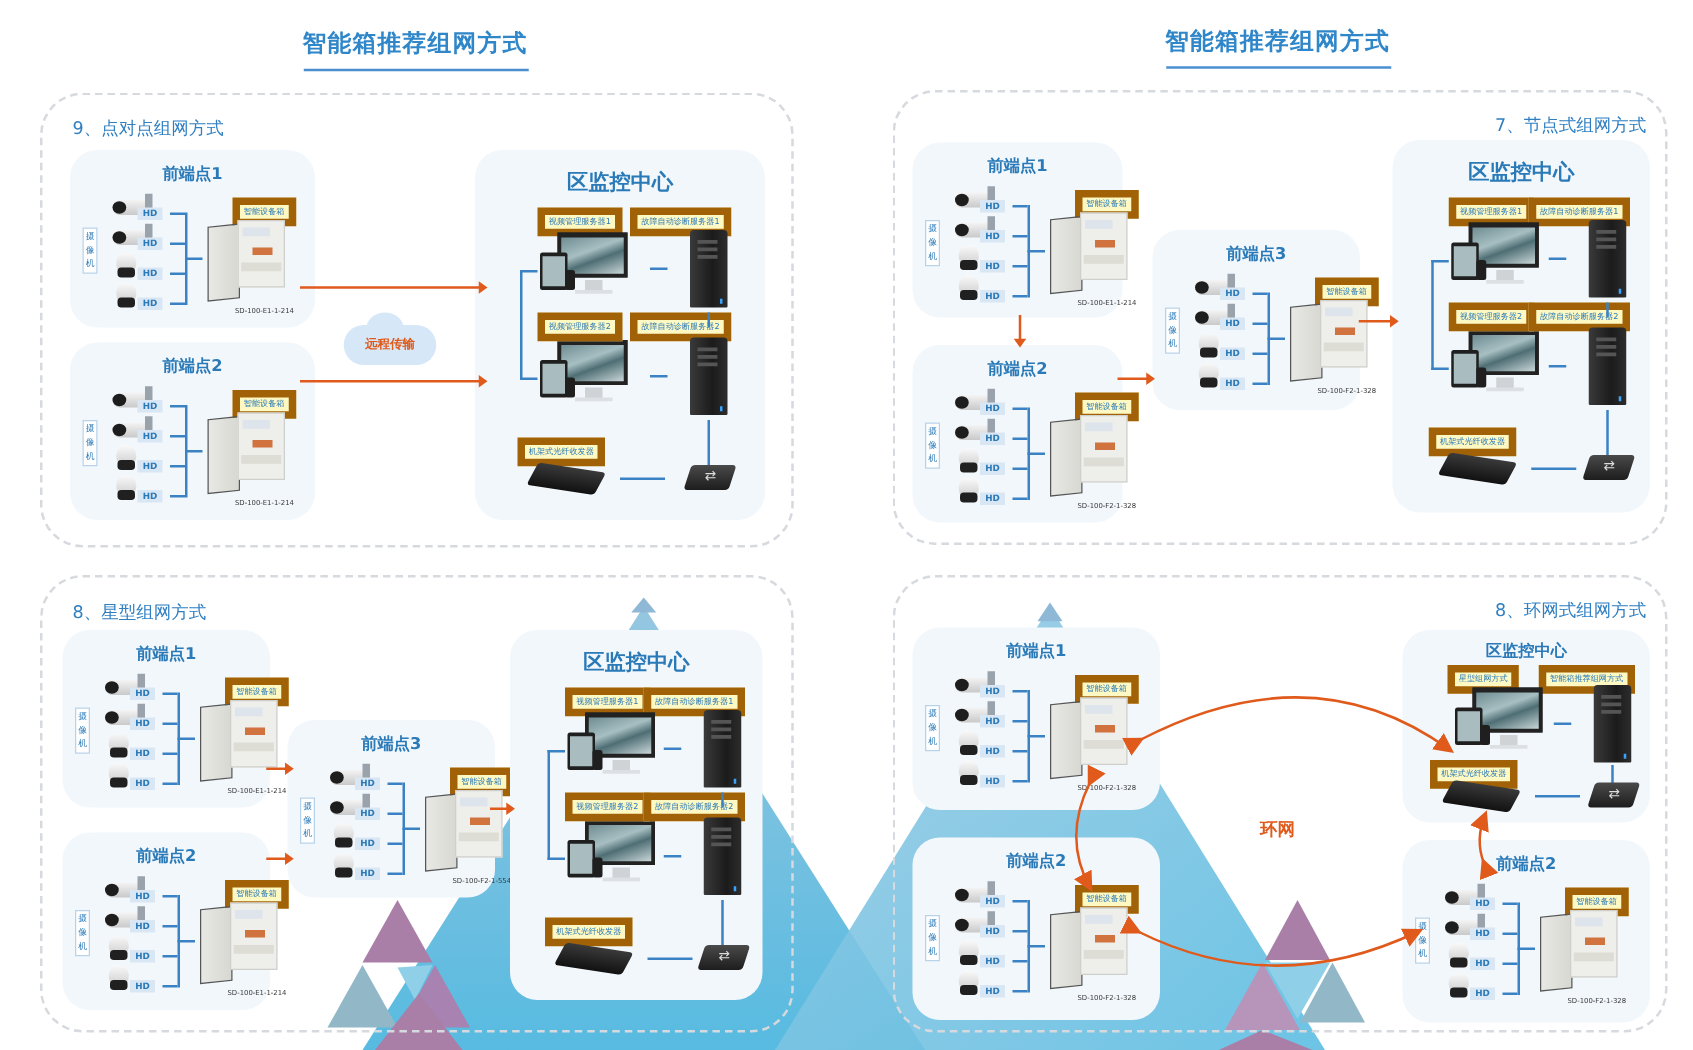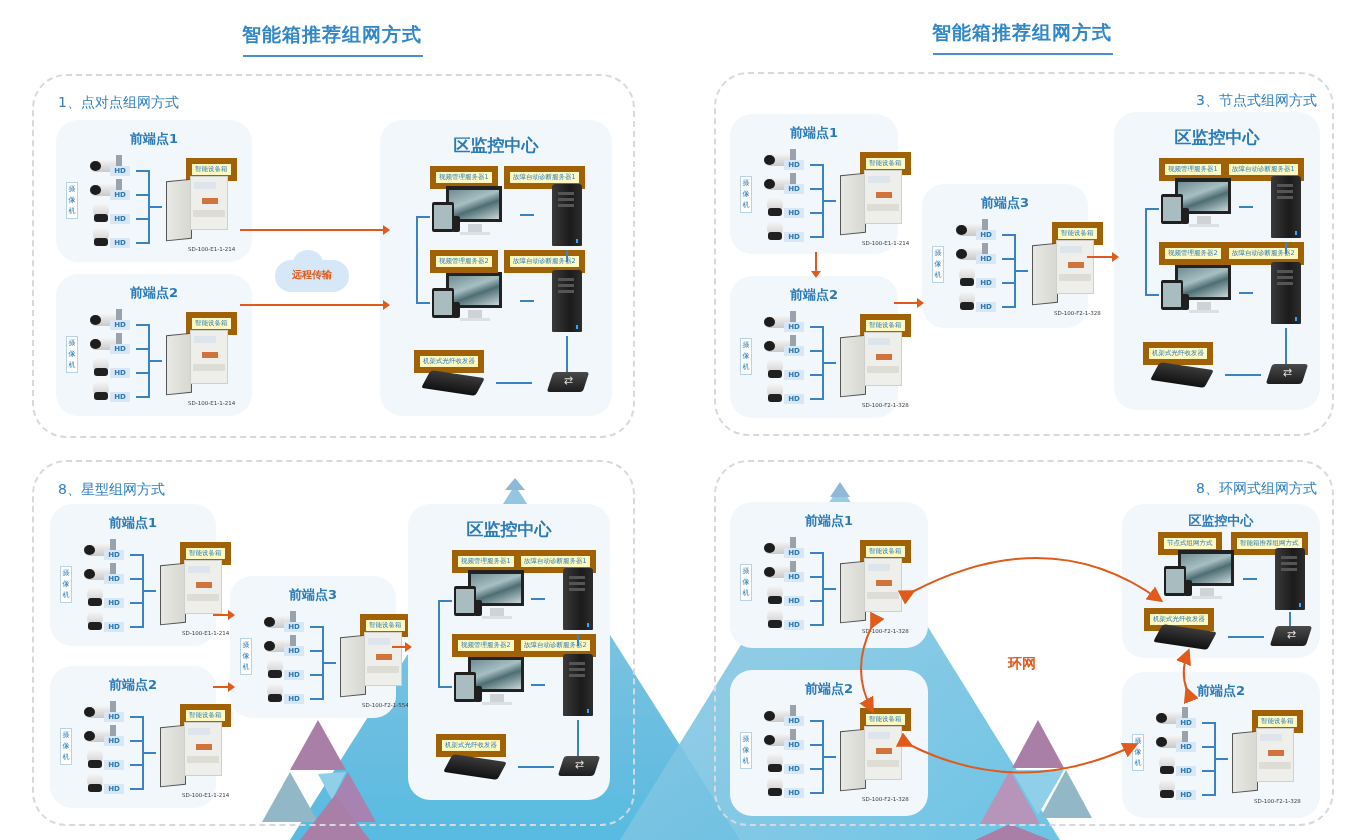--- a/index.html
+++ b/index.html
@@ -179,23 +179,23 @@
 <div class="main-title" style="left:232px;top:22px;width:200px;">智能箱推荐组网方式</div>
 <div class="main-title-underline" style="left:243px;top:55px;width:180px;"></div>
 <div class="main-title" style="left:922px;top:20px;width:200px;">智能箱推荐组网方式</div>
 <div class="main-title-underline" style="left:933px;top:53px;width:180px;"></div>
 
 <div class="section" style="left:32px;top:74px;width:603px;height:364px;"></div>
 <div class="section" style="left:32px;top:460px;width:603px;height:366px;"></div>
 <div class="section" style="left:714px;top:72px;width:620px;height:364px;"></div>
 <div class="section" style="left:714px;top:460px;width:620px;height:366px;"></div>
 
-<div class="section-title" style="left:58px;top:94px;">1、点对点组网方式</div>
+<div class="section-title" style="left:58px;top:94px;">9、点对点组网方式</div>
 <div class="section-title" style="left:58px;top:481px;">8、星型组网方式</div>
-<div class="section-title" style="left:1196px;top:92px;">3、节点式组网方式</div>
+<div class="section-title" style="left:1196px;top:92px;">7、节点式组网方式</div>
 <div class="section-title" style="left:1196px;top:480px;">8、环网式组网方式</div>
 
 <div id="cards">
     <div class="card" style="left: 56px; top: 120px; width: 196px; height: 142px;">
       <div class="card-title" style="top: 10px;">前端点1</div>
       <div class="cam-label" style="left: 10px; top: 62px;">摄像机</div>
       <div class="cam cam-bullet" style="left: 34px; top: 38px;">
         <div class="body"></div>
         <div class="lens"></div>
         <div class="mount"></div>
@@ -788,21 +788,21 @@
         <div class="door"></div>
         <div class="box"></div>
         <div class="panel1"></div>
         <div class="panel2"></div>
         <div class="panel3"></div>
       </div>
       <div class="model" style="left: 132px; top: 126px;">SD-100-F2-1-328</div>
     </div>
     <div class="card" style="left: 1122px; top: 504px; width: 198px; height: 154px;">
       <div class="center-title" style="top: 8px; font-size: 13px;">区监控中心</div>
-      <div class="tag" style="left: 36px; top: 28px;">节点式组网方式</div>
+      <div class="tag" style="left: 36px; top: 28px;">星型组网方式</div>
       <div class="tag" style="left: 109px; top: 28px;">智能箱推荐组网方式</div>
       <div class="monitor" style="left: 42px; top: 46px;">
         <div class="screen">
           <div class="img"></div>
         </div>
         <div class="stand"></div>
         <div class="base"></div>
         <div class="tablet"></div>
         <div class="phone"></div>
       </div>

